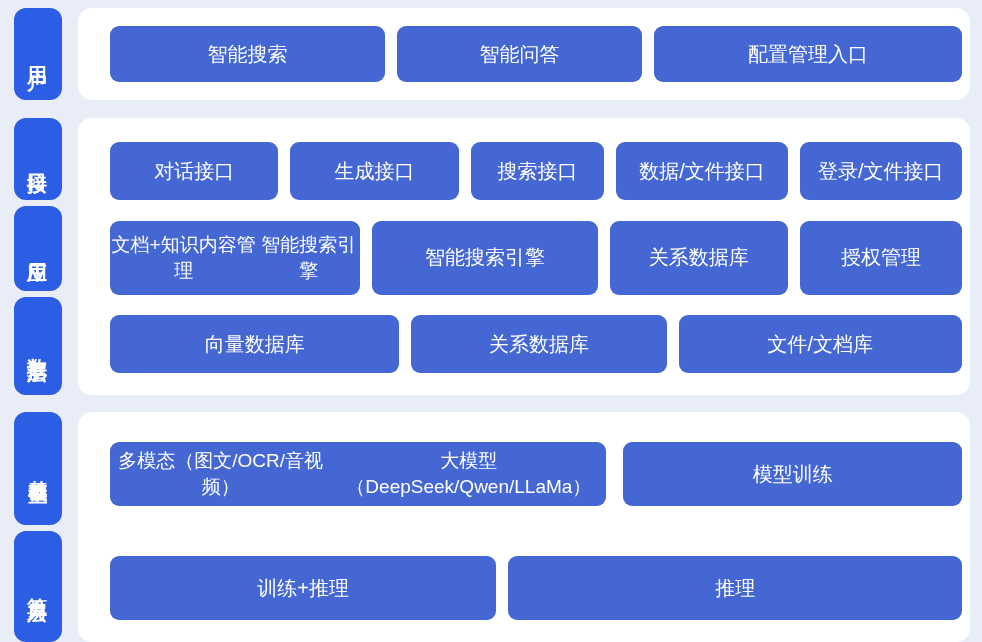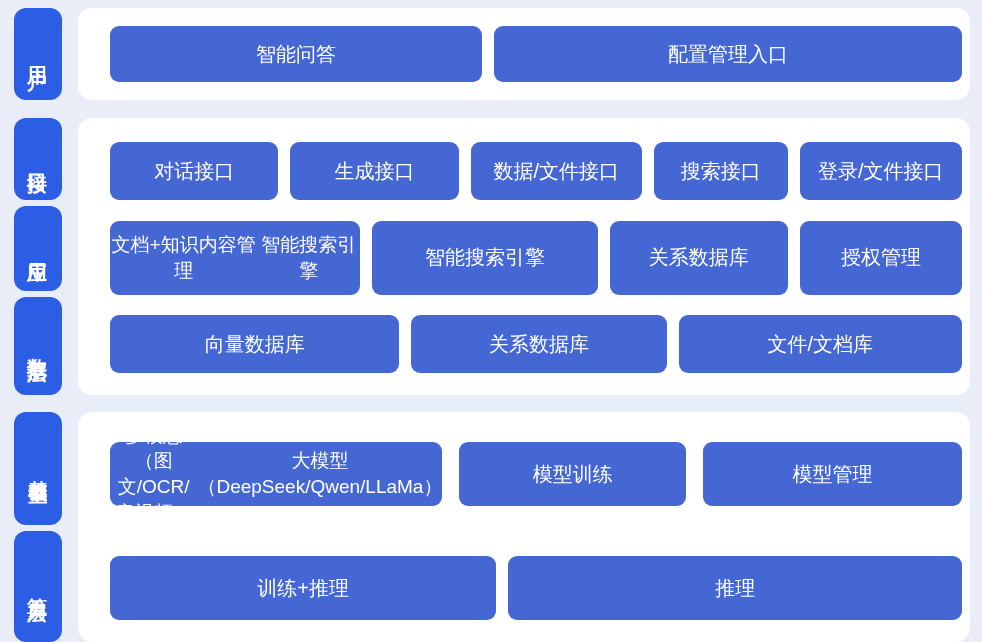--- a/index.html
+++ b/index.html
@@ -57,38 +57,39 @@
 <body>
 
 <div class="canvas">
 
   <section class="group group-1">
     <div class="label-col">
       <div class="pill">用户</div>
     </div>
     <div class="panel panel-1">
       <div class="row" style="height:56px">
+        <div class="btn" style="flex:275 1 0">智能搜索</div>
         <div class="btn" style="flex:245 1 0">智能问答</div>
         <div class="btn" style="flex:308 1 0">配置管理入口</div>
       </div>
     </div>
   </section>
 
   <section class="group group-2">
     <div class="label-col">
       <div class="pill" style="flex:80 1 0">接口</div>
       <div class="pill" style="flex:84 1 0">应用</div>
       <div class="pill" style="flex:96 1 0">数据层</div>
     </div>
     <div class="panel">
       <div class="row" style="height:58px">
         <div class="btn" style="flex:170 1 0">对话接口</div>
         <div class="btn" style="flex:170 1 0">生成接口</div>
+        <div class="btn" style="flex:135 1 0">搜索接口</div>
         <div class="btn" style="flex:173 1 0">数据/文件接口</div>
-        <div class="btn" style="flex:135 1 0">搜索接口</div>
         <div class="btn" style="flex:164 1 0">登录/文件接口</div>
       </div>
       <div class="row" style="height:74px">
         <div class="btn two-line" style="flex:250 1 0">
           <span>文档+知识内容管理</span>
           <span>智能搜索引擎</span>
         </div>
         <div class="btn" style="flex:225 1 0">智能搜索引擎</div>
         <div class="btn" style="flex:178 1 0">关系数据库</div>
         <div class="btn" style="flex:162 1 0">授权管理</div>
@@ -106,21 +107,20 @@
       <div class="pill small" style="flex:106 1 0">基础模型</div>
       <div class="pill" style="flex:105 1 0">算力层</div>
     </div>
     <div class="panel" style="padding-top:30px;margin-bottom:0;border-bottom-left-radius:14px;">
       <div class="row" style="height:64px">
         <div class="btn two-line" style="flex:330 1 0">
           <span>多模态（图文/OCR/音视频）</span>
           <span>大模型（DeepSeek/Qwen/LLaMa）</span>
         </div>
         <div class="btn" style="flex:225 1 0;margin-left:5px">模型训练</div>
-        <div class="btn" style="flex:257 1 0;margin-left:5px">模型管理</div>
       </div>
       <div class="row" style="height:64px;margin-top:16px">
         <div class="btn" style="flex:385 1 0">训练+推理</div>
         <div class="btn" style="flex:452 1 0">推理</div>
       </div>
     </div>
   </section>
 
 </div>
 

